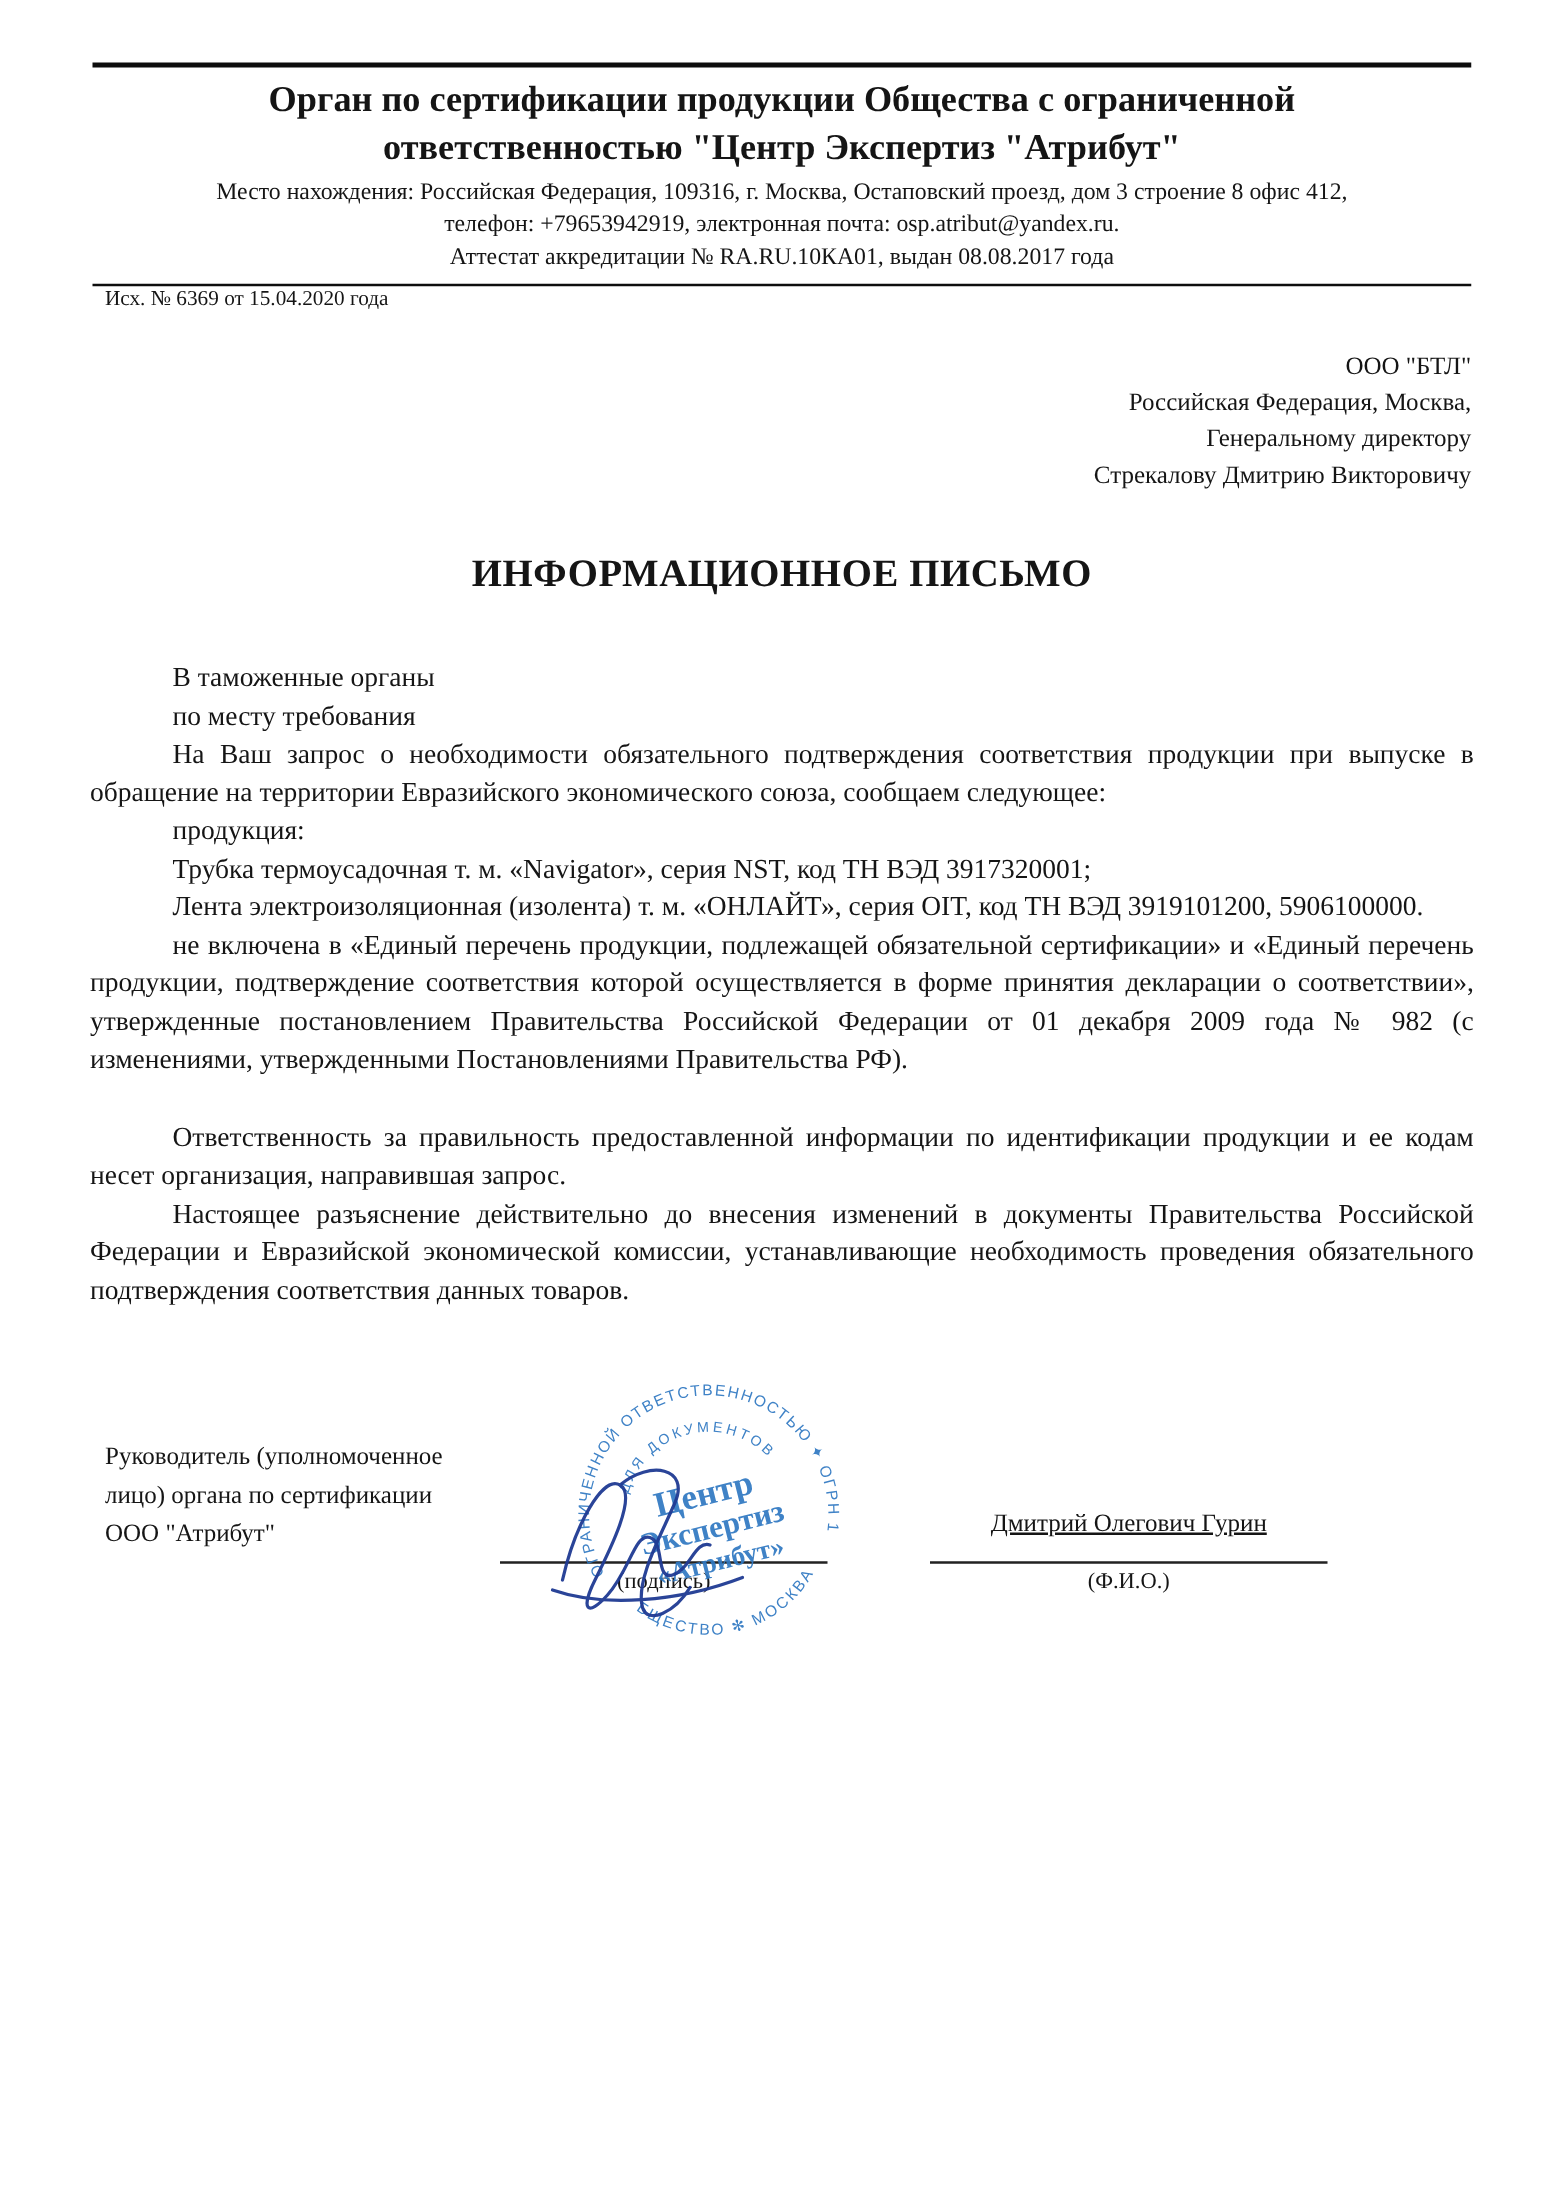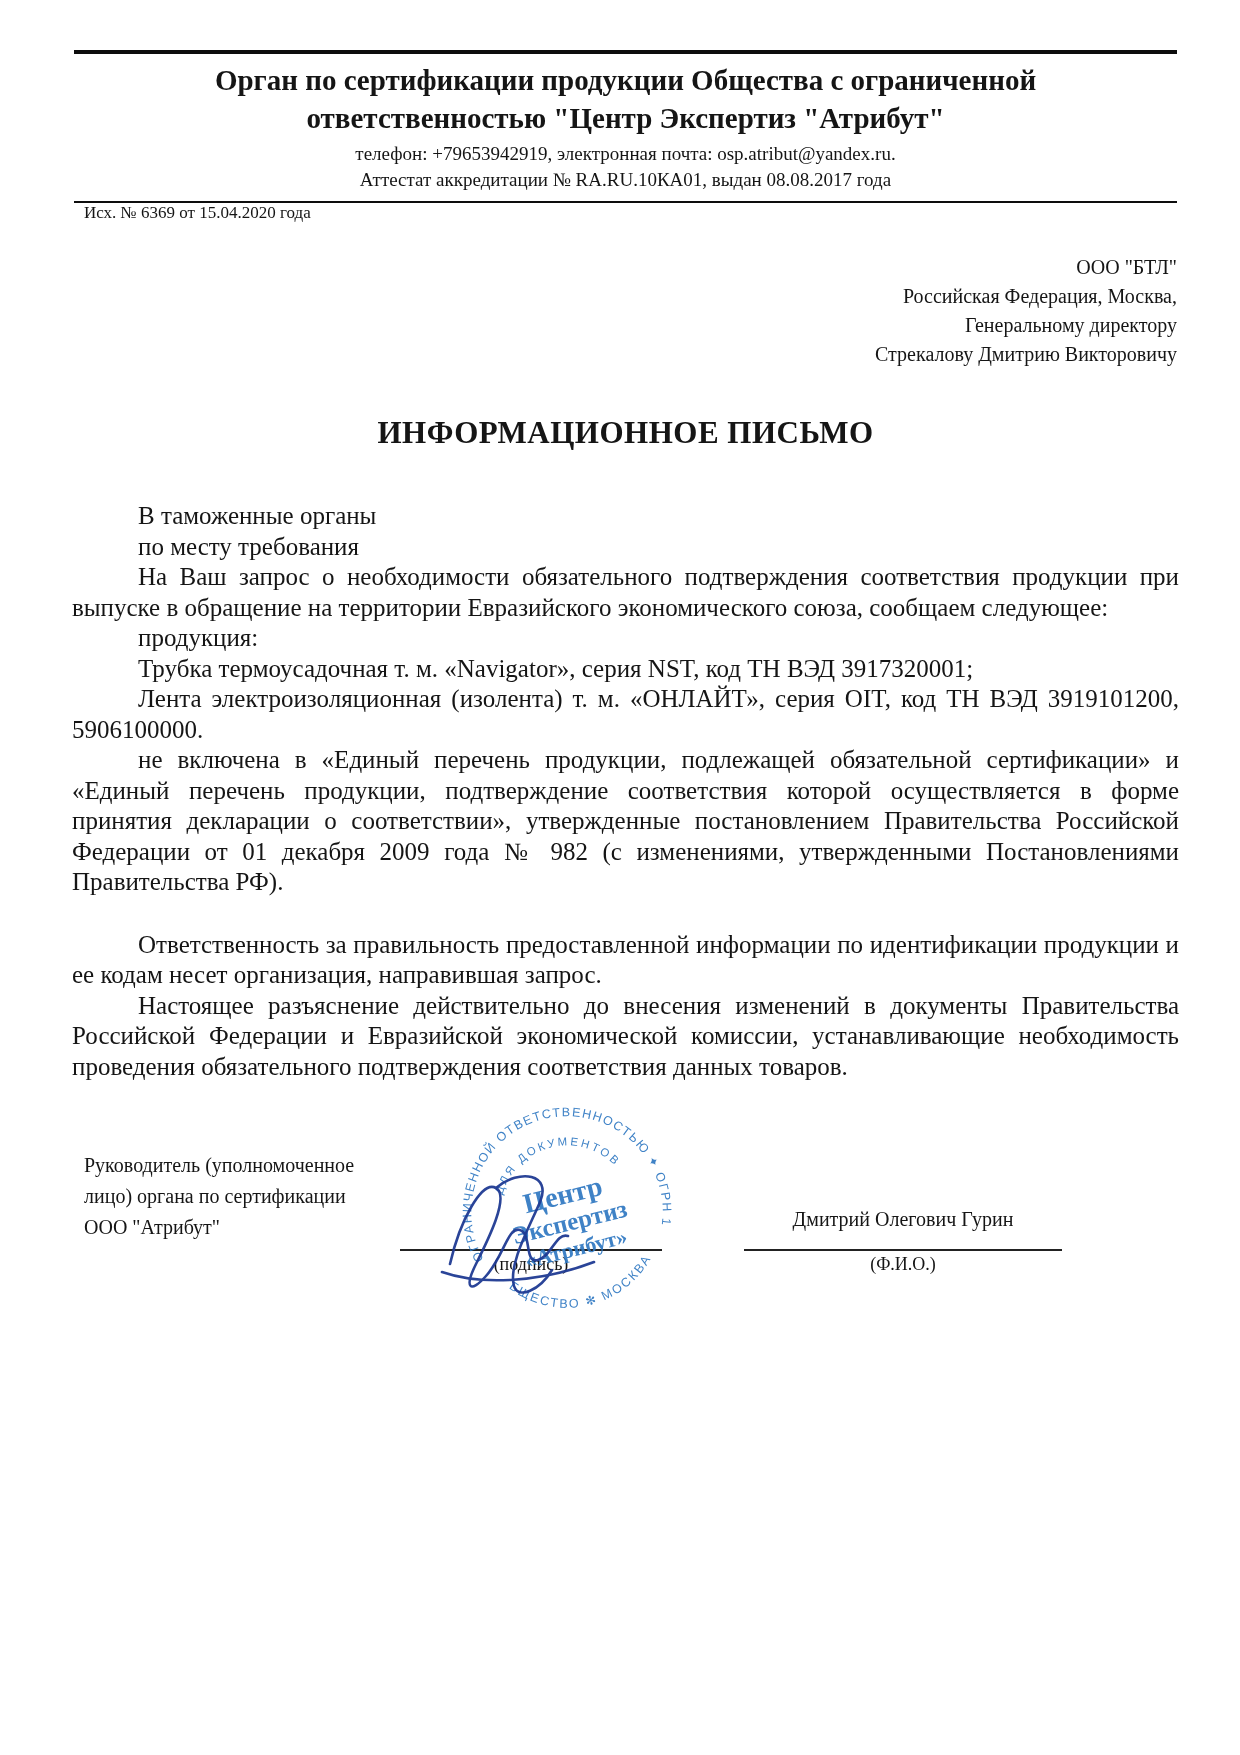--- a/index.html
+++ b/index.html
@@ -23,49 +23,50 @@
   }
   .hdr-line{text-align:center;font-size:19px;line-height:26px;}
   .hdr-rule-bottom{border-top:2px solid #0d0d0d;margin:8px 2px 0 2px;}
 
   .ref-line{padding-left:12px;font-size:17px;}
 
   .recipient{margin-top:30px;text-align:right;font-size:20px;line-height:29px;padding-right:2px;}
 
   .doc-title{margin-top:46px;text-align:center;font-weight:bold;font-size:31px;letter-spacing:.5px;}
 
-  .body-text{margin-top:50px;font-size:25px;line-height:30.5px;}
+  .body-text{margin-top:50px;font-size:22px;line-height:30.5px;}
   .body-text p{margin:0;}
   .body-text p.indent{text-indent:66px;}
   .body-text p.just{text-align:justify;}
   .body-text p.gap{margin-top:32px;}
 
   
   .sig-section{position:absolute;left:72px;right:74px;top:1150px;height:280px;font-size:20px;}
   .sig-left{position:absolute;left:12px;top:0;line-height:31px;}
   .sig-line{position:absolute;border-top:2px solid #222;height:0;}
   .sign-line{left:328px;top:99px;width:262px;}
   .name-line{left:672px;top:99px;width:318px;}
   .sig-caption{position:absolute;top:104px;font-size:18px;text-align:center;}
   .sign-caption{left:328px;width:262px;}
   .name-caption{left:672px;width:318px;}
-  .sig-name{position:absolute;left:672px;width:318px;top:58px;text-align:center;}
+  .sig-name{position:absolute;left:672px;width:318px;top:58px;text-align:center;text-decoration:underline;}
 
   .stamp-wrap{position:absolute;left:370px;top:-63px;width:250px;height:250px;opacity:.92;}
   .autograph-wrap{position:absolute;left:340px;top:18px;width:220px;height:140px;}
 </style>
 </head>
 <body>
 
 <div class="page">
   <div class="content">
 
     <div class="hdr-rule-top"></div>
 
     <div class="hdr-title">Орган по сертификации продукции Общества с ограниченной ответственностью "Центр Экспертиз "Атрибут"</div>
+    <div class="hdr-line">Место нахождения: Российская Федерация, 109316, г. Москва, Остаповский проезд, дом 3 строение 8 офис 412,</div>
     <div class="hdr-line">телефон: +79653942919, электронная почта: osp.atribut@yandex.ru.</div>
     <div class="hdr-line">Аттестат аккредитации № RA.RU.10КА01, выдан 08.08.2017 года</div>
 
     <div class="hdr-rule-bottom"></div>
 
     <div class="ref-line">Исх. № 6369 от 15.04.2020 года</div>
 
     <div class="recipient">
       <div>ООО "БТЛ"</div>
       <div>Российская Федерация, Москва,</div>

